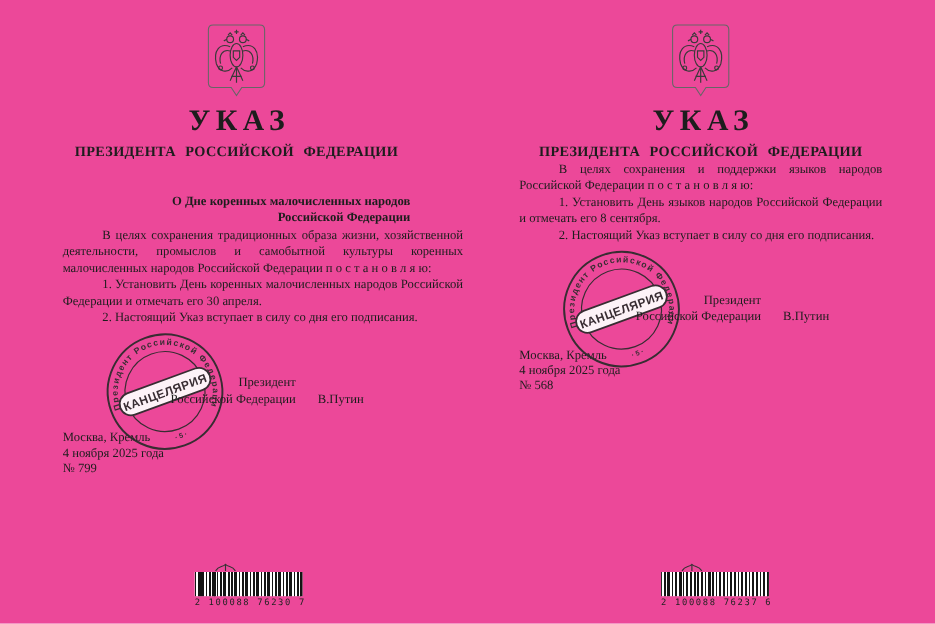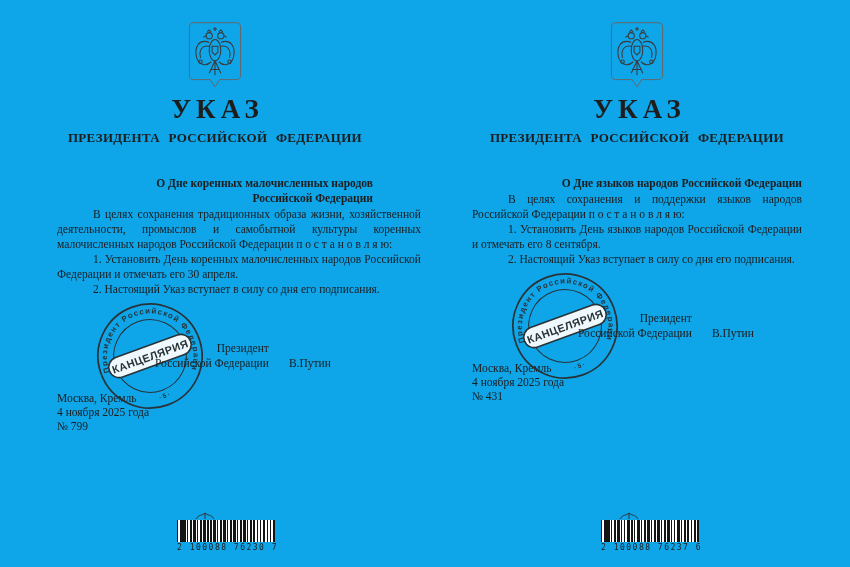--- a/index.html
+++ b/index.html
@@ -1,17 +1,17 @@
 <!DOCTYPE html>
 <html><head>
 <meta charset="utf-8">
 <style>
   html,body { margin:0; padding:0; background:#ffffff; }
   .sheet {
-    position:relative; width:850px; height:567px; background:#0ea5e9;
+    position:relative; width:850px; height:567px; background:#ec4899;
     font-family:"Liberation Serif", serif; color:#1d1d1d; overflow:hidden;
   }
   .page { position:absolute; top:0; width:425px; height:567px; }
   .page-left  { left:0; }
   .page-right { left:425px; }
 
   .content { position:absolute; top:0; }
   .page-left  .content { left:57px; width:364px; }
   .page-right .content { left:47px; width:330px; }
 
@@ -165,21 +165,20 @@
             <path d="M22,26 C15,24 11,30 13,38"></path>
             <path d="M34,26 C41,24 45,30 43,38"></path>
             <path d="M28,41 L22,54 M28,41 L28,56 M28,41 L34,54 M23,50 h10"></path>
             <path d="M25,26 h6 v6 l-3,3 -3,-3 z"></path>
             <circle cx="13" cy="42" r="1.8"></circle>
               <circle cx="43" cy="42" r="1.8"></circle>
           </g>
         </svg>
         <div class="ukaz">УКАЗ</div>
         <div class="issuer">ПРЕЗИДЕНТА РОССИЙСКОЙ ФЕДЕРАЦИИ</div>
-        <div class="subject">О Дне языков народов Российской Федерации</div>
       </div>
 
       <div class="body-text">
         <p>В целях сохранения и поддержки языков народов Российской Федерации п о с т а н о в л я ю:</p>
         <p>1. Установить День языков народов Российской Федерации и отмечать его 8 сентября.</p>
         <p>2. Настоящий Указ вступает в силу со дня его подписания.</p>
       </div>
 
       <div class="sign-area">
         <svg class="stamp" viewBox="0 0 112 112">
@@ -196,21 +195,21 @@
             <div>Президент</div>
             <div>Российской Федерации</div>
           </div>
           <div class="sig-name">В.Путин</div>
         </div>
       </div>
 
       <div class="issue-block">
         <div>Москва, Кремль</div>
         <div>4 ноября 2025 года</div>
-        <div>№ 431</div>
+        <div>№ 568</div>
       </div>
     </div>
 
     <div class="barcode-wrap">
       <svg class="mini-eagle" viewBox="0 0 20 9">
         <path d="M1,8 C4,3 7,5 10,2 C13,5 16,3 19,8 M10,2 L10,8" fill="none" stroke="#333" stroke-width="1"></path>
       </svg>
       <div class="bars"></div>
       <div class="digits">2 100088 76237 6</div>
     </div>

